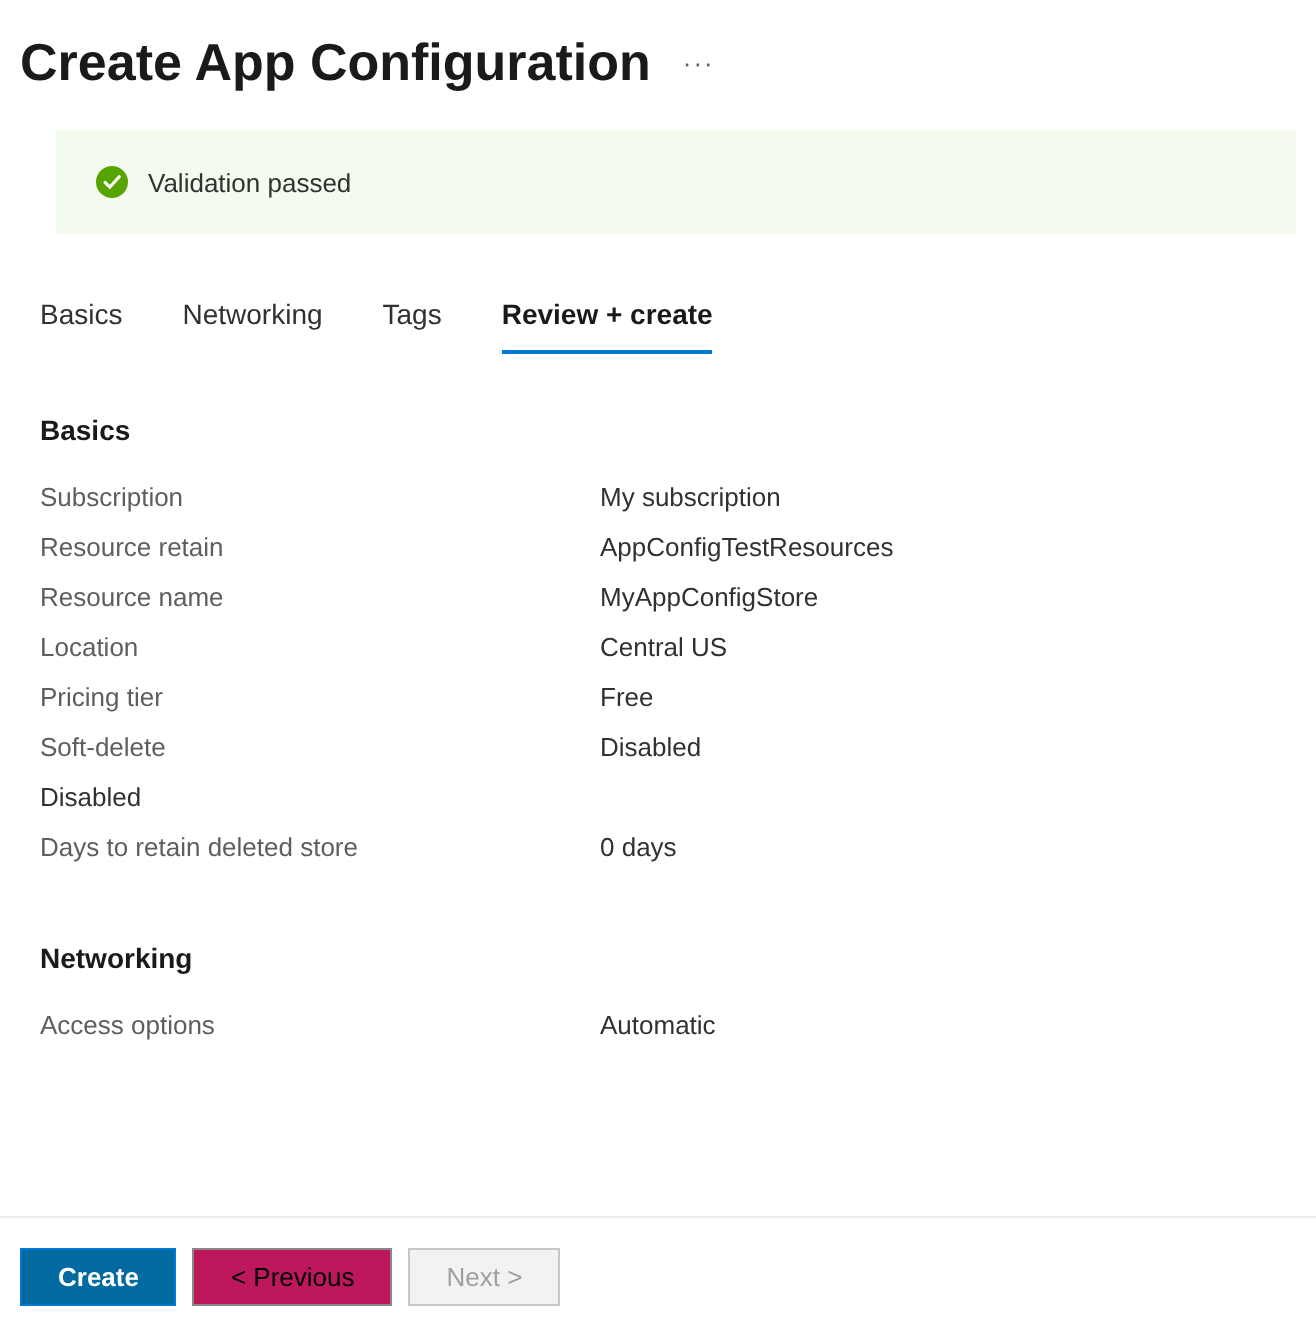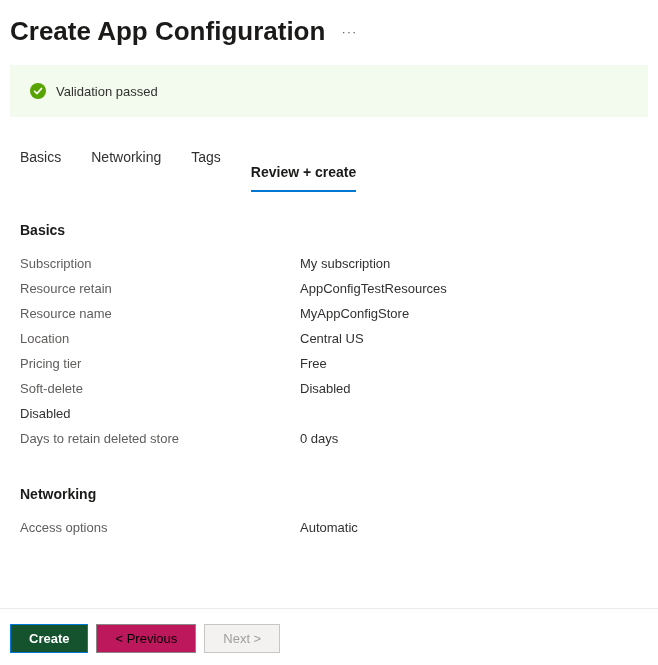--- a/index.html
+++ b/index.html
@@ -22,21 +22,21 @@
       font-size: 26px;
       font-weight: 600;
       color: #1b1a19;
     }
     .ellipsis {
       font-size: 13px;
       color: #605e5c;
       letter-spacing: 1px;
     }
     .validation-bar {
-      margin: 0 10px 0 10px;
+      margin: 0 10px 0 28px;
       background: #f3fbee;
       padding: 18px 20px;
       display: flex;
       align-items: center;
       gap: 10px;
     }
     .check-icon {
       width: 16px;
       height: 16px;
       flex-shrink: 0;
@@ -55,21 +55,20 @@
       padding-bottom: 10px;
       font-size: 14px;
       color: #323130;
       cursor: pointer;
       border-bottom: 2px solid transparent;
     }
     .tab.active {
       font-weight: 600;
       border-bottom: 2px solid #0078d4;
       color: #1b1a19;
-      margin-top: 15px;
     }
     .content {
       padding: 30px 20px 10px 20px;
     }
     .section-title {
       font-size: 14px;
       font-weight: 600;
       color: #1b1a19;
       margin-bottom: 18px;
     }
@@ -108,21 +107,21 @@
     }
     .btn {
       font-size: 13px;
       padding: 6px 18px;
       border: 1px solid #8a8886;
       background: #be185d;
       cursor: pointer;
       font-family: inherit;
     }
     .btn-primary {
-      background: #14532d;
+      background: #0369a1;
       color: #fff;
       border-color: #0078d4;
       font-weight: 600;
     }
     .btn-disabled {
       background: #f3f2f1;
       color: #a19f9d;
       border-color: #c8c6c4;
       cursor: default;
     }

